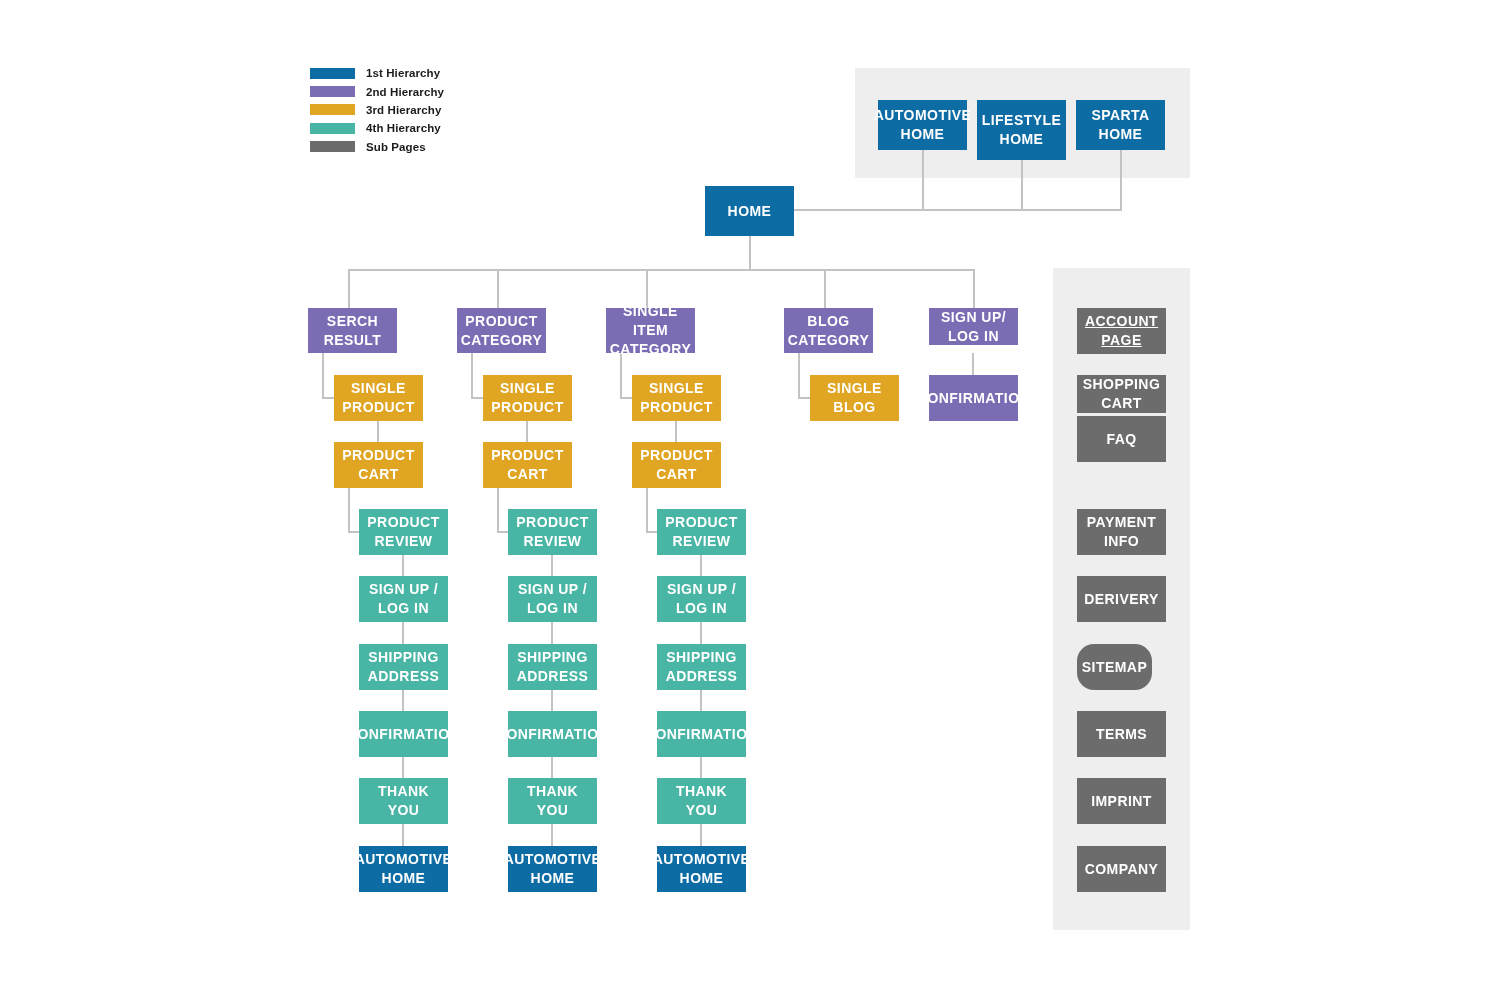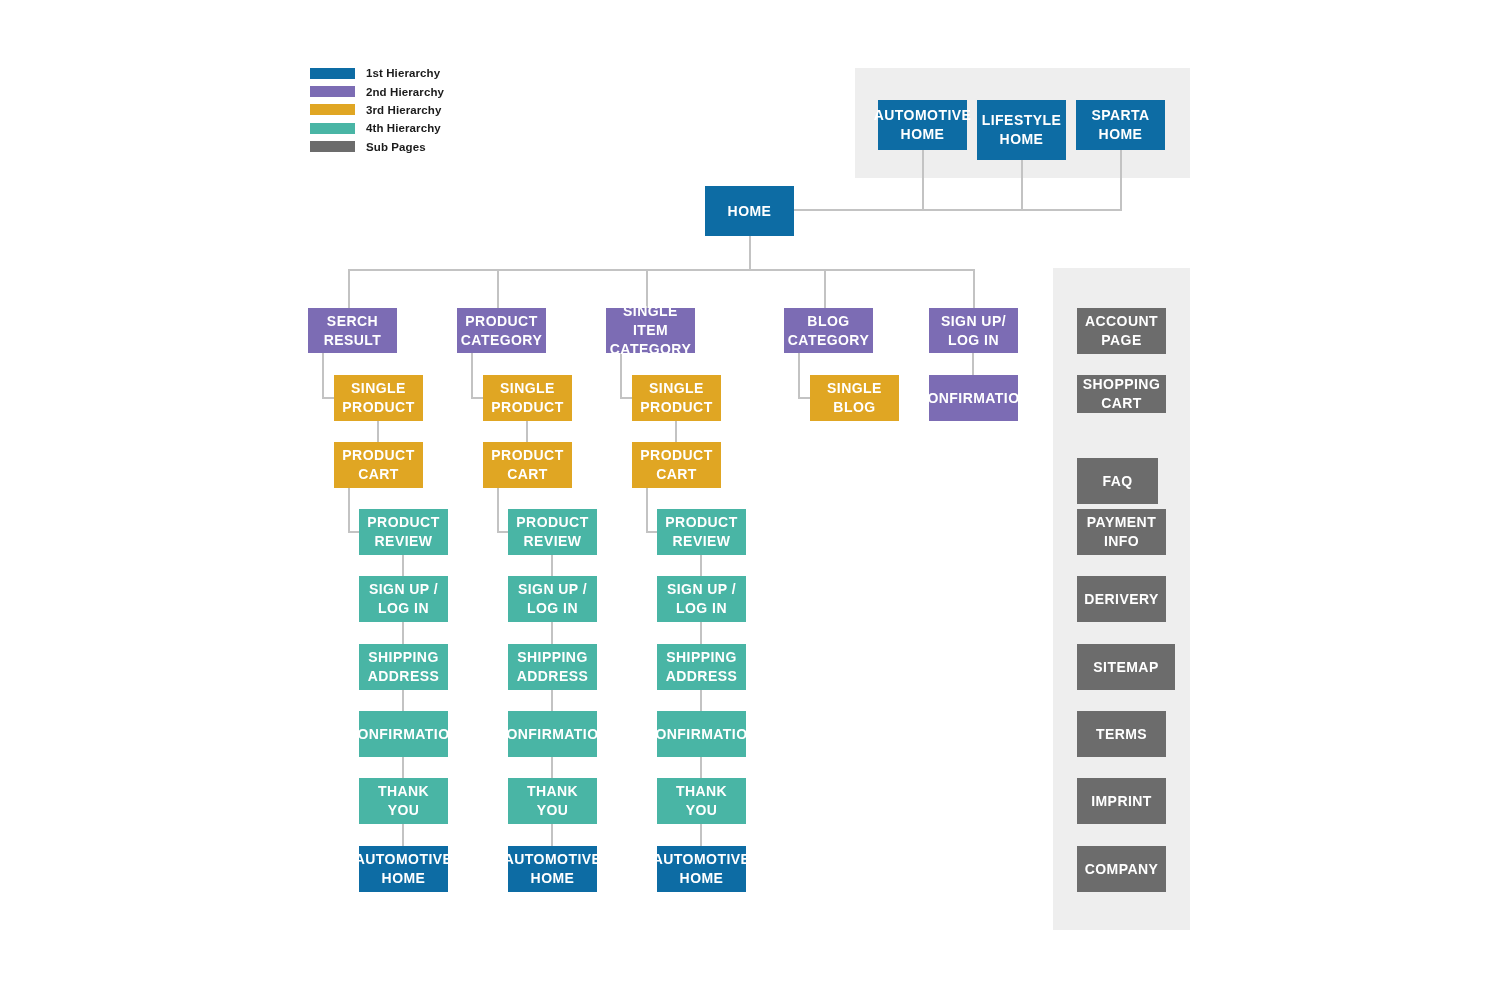--- a/index.html
+++ b/index.html
@@ -187,29 +187,29 @@
   <div class="node h4" style="left:657px;top:711px;width:89px;height:46px;white-space:pre-line;">CONFIRMATION</div>
   <div class="node h4" style="left:657px;top:778px;width:89px;height:46px;white-space:pre-line;">THANK YOU</div>
   <div class="node h1" style="left:657px;top:846px;width:89px;height:46px;white-space:pre-line;">AUTOMOTIVE
 HOME</div>
 
   <div class="node h2" style="left:784px;top:308px;width:89px;height:45px;white-space:pre-line;">BLOG
 CATEGORY</div>
   <div class="node h3" style="left:810px;top:375px;width:89px;height:46px;white-space:pre-line;">SINGLE
 BLOG</div>
 
-  <div class="node h2" style="left:929px;top:308px;width:89px;height:45px;white-space:pre-line;">SIGN UP/
+  <div class="node h2" style="left:929px;top:308px;width:89px;height:37px;white-space:pre-line;">SIGN UP/
 LOG IN</div>
   <div class="node h2" style="left:929px;top:375px;width:89px;height:46px;white-space:pre-line;">CONFIRMATION</div>
 
-  <div class="node sub" style="left:1077px;top:308px;width:89px;height:46px;white-space:pre-line;">ACCOUNT
+  <div class="node sub" style="left:1077px;top:308px;width:89px;height:46px;white-space:pre-line;text-decoration:underline;">ACCOUNT
 PAGE</div>
   <div class="node sub" style="left:1077px;top:375px;width:89px;height:38px;white-space:pre-line;">SHOPPING
 CART</div>
-  <div class="node sub" style="left:1077px;top:458px;width:81px;height:46px;white-space:pre-line;">FAQ</div>
+  <div class="node sub" style="left:1077px;top:416px;width:89px;height:46px;white-space:pre-line;">FAQ</div>
   <div class="node sub" style="left:1077px;top:509px;width:89px;height:46px;white-space:pre-line;">PAYMENT INFO</div>
   <div class="node sub" style="left:1077px;top:576px;width:89px;height:46px;white-space:pre-line;">DERIVERY</div>
-  <div class="node sub" style="left:1077px;top:644px;width:98px;height:46px;white-space:pre-line;">SITEMAP</div>
+  <div class="node sub" style="left:1077px;top:644px;width:75px;height:46px;white-space:pre-line;border-radius:17px;">SITEMAP</div>
   <div class="node sub" style="left:1077px;top:711px;width:89px;height:46px;white-space:pre-line;">TERMS</div>
   <div class="node sub" style="left:1077px;top:778px;width:89px;height:46px;white-space:pre-line;">IMPRINT</div>
   <div class="node sub" style="left:1077px;top:846px;width:89px;height:46px;white-space:pre-line;">COMPANY</div>
 
 </div>
 
 </body></html>

